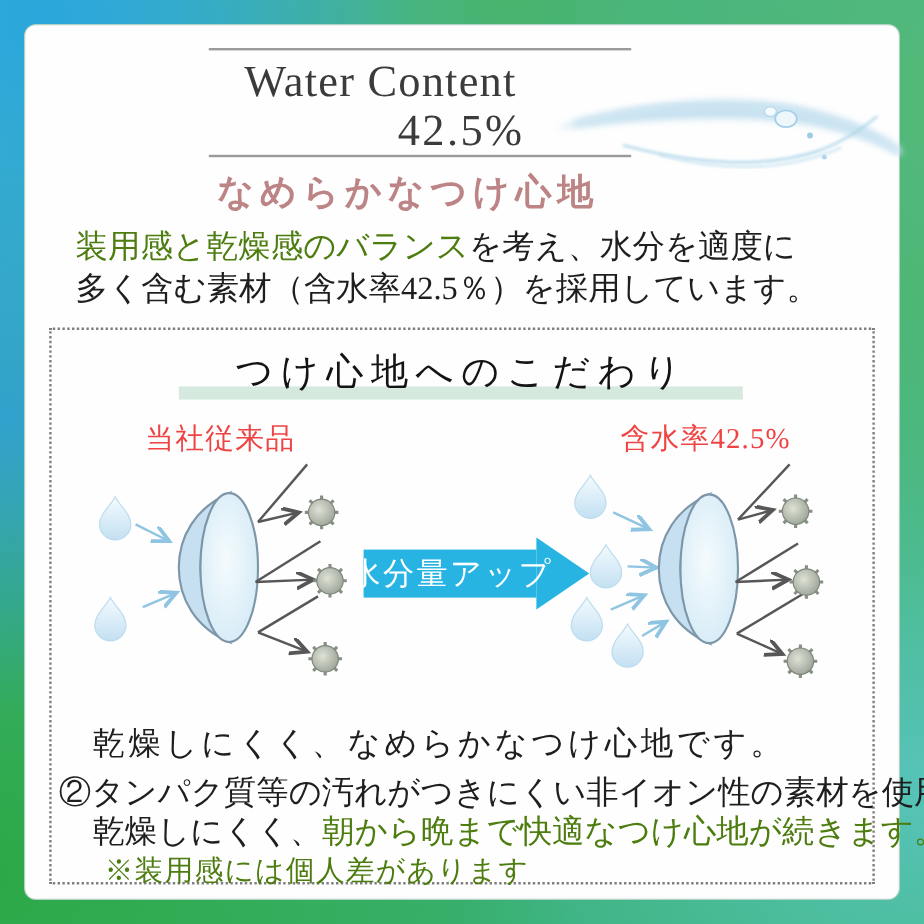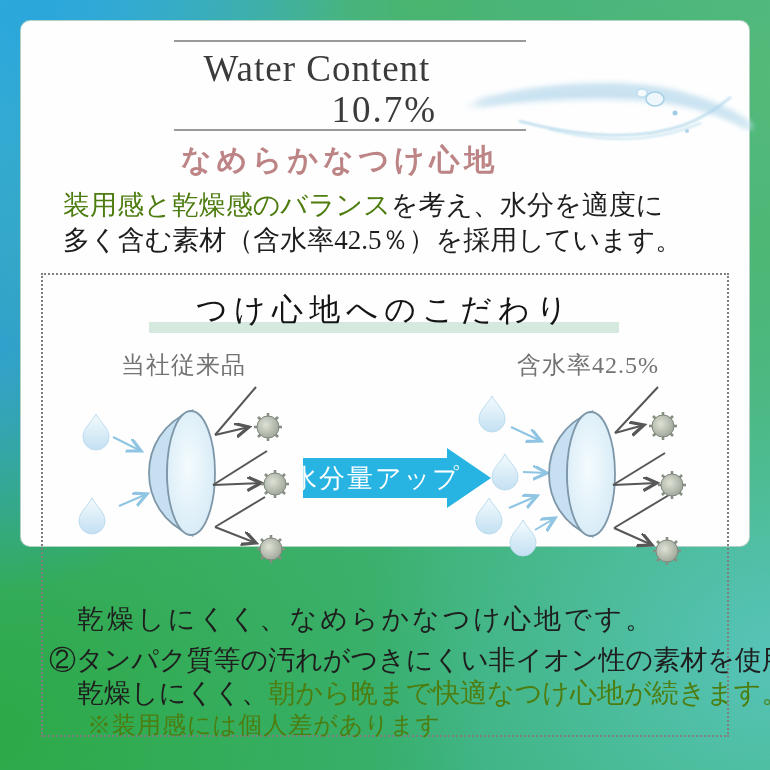--- a/index.html
+++ b/index.html
@@ -14,21 +14,21 @@
       radial-gradient(circle at 4% 2%, rgba(41,166,219,.95), rgba(41,166,219,0) 30%),
       radial-gradient(circle at 0% 45%, rgba(47,159,212,.9), rgba(47,159,212,0) 28%),
       radial-gradient(circle at 0% 95%, rgba(43,168,70,.95), rgba(43,168,70,0) 45%),
       radial-gradient(circle at 55% 0%, rgba(73,181,104,.9), rgba(73,181,104,0) 40%),
       radial-gradient(circle at 100% 10%, rgba(84,186,120,.95), rgba(84,186,120,0) 45%),
       radial-gradient(circle at 100% 85%, rgba(88,196,190,.95), rgba(88,196,190,0) 40%),
       radial-gradient(circle at 60% 100%, rgba(57,176,119,.95), rgba(57,176,119,0) 45%),
       linear-gradient(150deg,#43b1d8 0%,#43b273 55%,#3cb460 100%);
   }
   .panel{
-    position:absolute;left:20px;top:20px;width:730px;height:527px;
+    position:absolute;left:20px;top:20px;width:730px;height:730px;
     background:#fefefe;border-radius:10px;border:1px solid rgba(40,130,90,.35);
     box-sizing:border-box;
   }
   .abs{position:absolute;}
   .rule{height:0;border-top:2px solid #9a9a9a;}
   .title-en{
     left:150px;top:26px;width:292px;text-align:center;
     font-size:37px;color:#3b3b3b;letter-spacing:1px;
   }
   .title-val{
@@ -43,35 +43,35 @@
   .blue{color:#4d7c0f;}
   .feature-box{
     left:20px;top:252px;width:688px;height:464px;
     border:2px dotted #7f7f7f;box-sizing:border-box;
   }
   .box-title{
     left:0;top:14px;width:100%;text-align:center;
     font-size:31px;color:#141414;letter-spacing:.2em;z-index:2;
   }
   .title-underline{left:106px;top:47px;width:470px;height:11px;background:#d5e9de;z-index:1;}
-  .lens-label{font-size:24px;color:#737373;letter-spacing:1px;}
+  .lens-label{font-size:24px;color:#ef4444;letter-spacing:1px;}
   .point-line{font-size:27px;color:#1e1e1e;white-space:nowrap;}
   .note{font-size:24px;color:#4d7c0f;letter-spacing:1px;}
   svg text{font-family:"Liberation Serif","DejaVu Serif",serif;}
 </style>
 </head>
 <body>
 
 <div class="frame"></div>
 
 <div class="panel">
 
   <div class="abs rule" style="left:153px;top:19px;width:352px;"></div>
   <div class="abs title-en">Water Content</div>
-  <div class="abs title-val">10.7%</div>
+  <div class="abs title-val">42.5%</div>
   <div class="abs rule" style="left:153px;top:108px;width:352px;"></div>
 
   <svg class="abs" style="left:438px;top:36px;" width="300" height="104" viewBox="0 0 300 104">
     <defs>
       <filter id="soft">
           <feGaussianBlur stdDeviation="3"></feGaussianBlur>
         </filter>
       <filter id="soft2">
           <feGaussianBlur stdDeviation="1.2"></feGaussianBlur>
         </filter>

